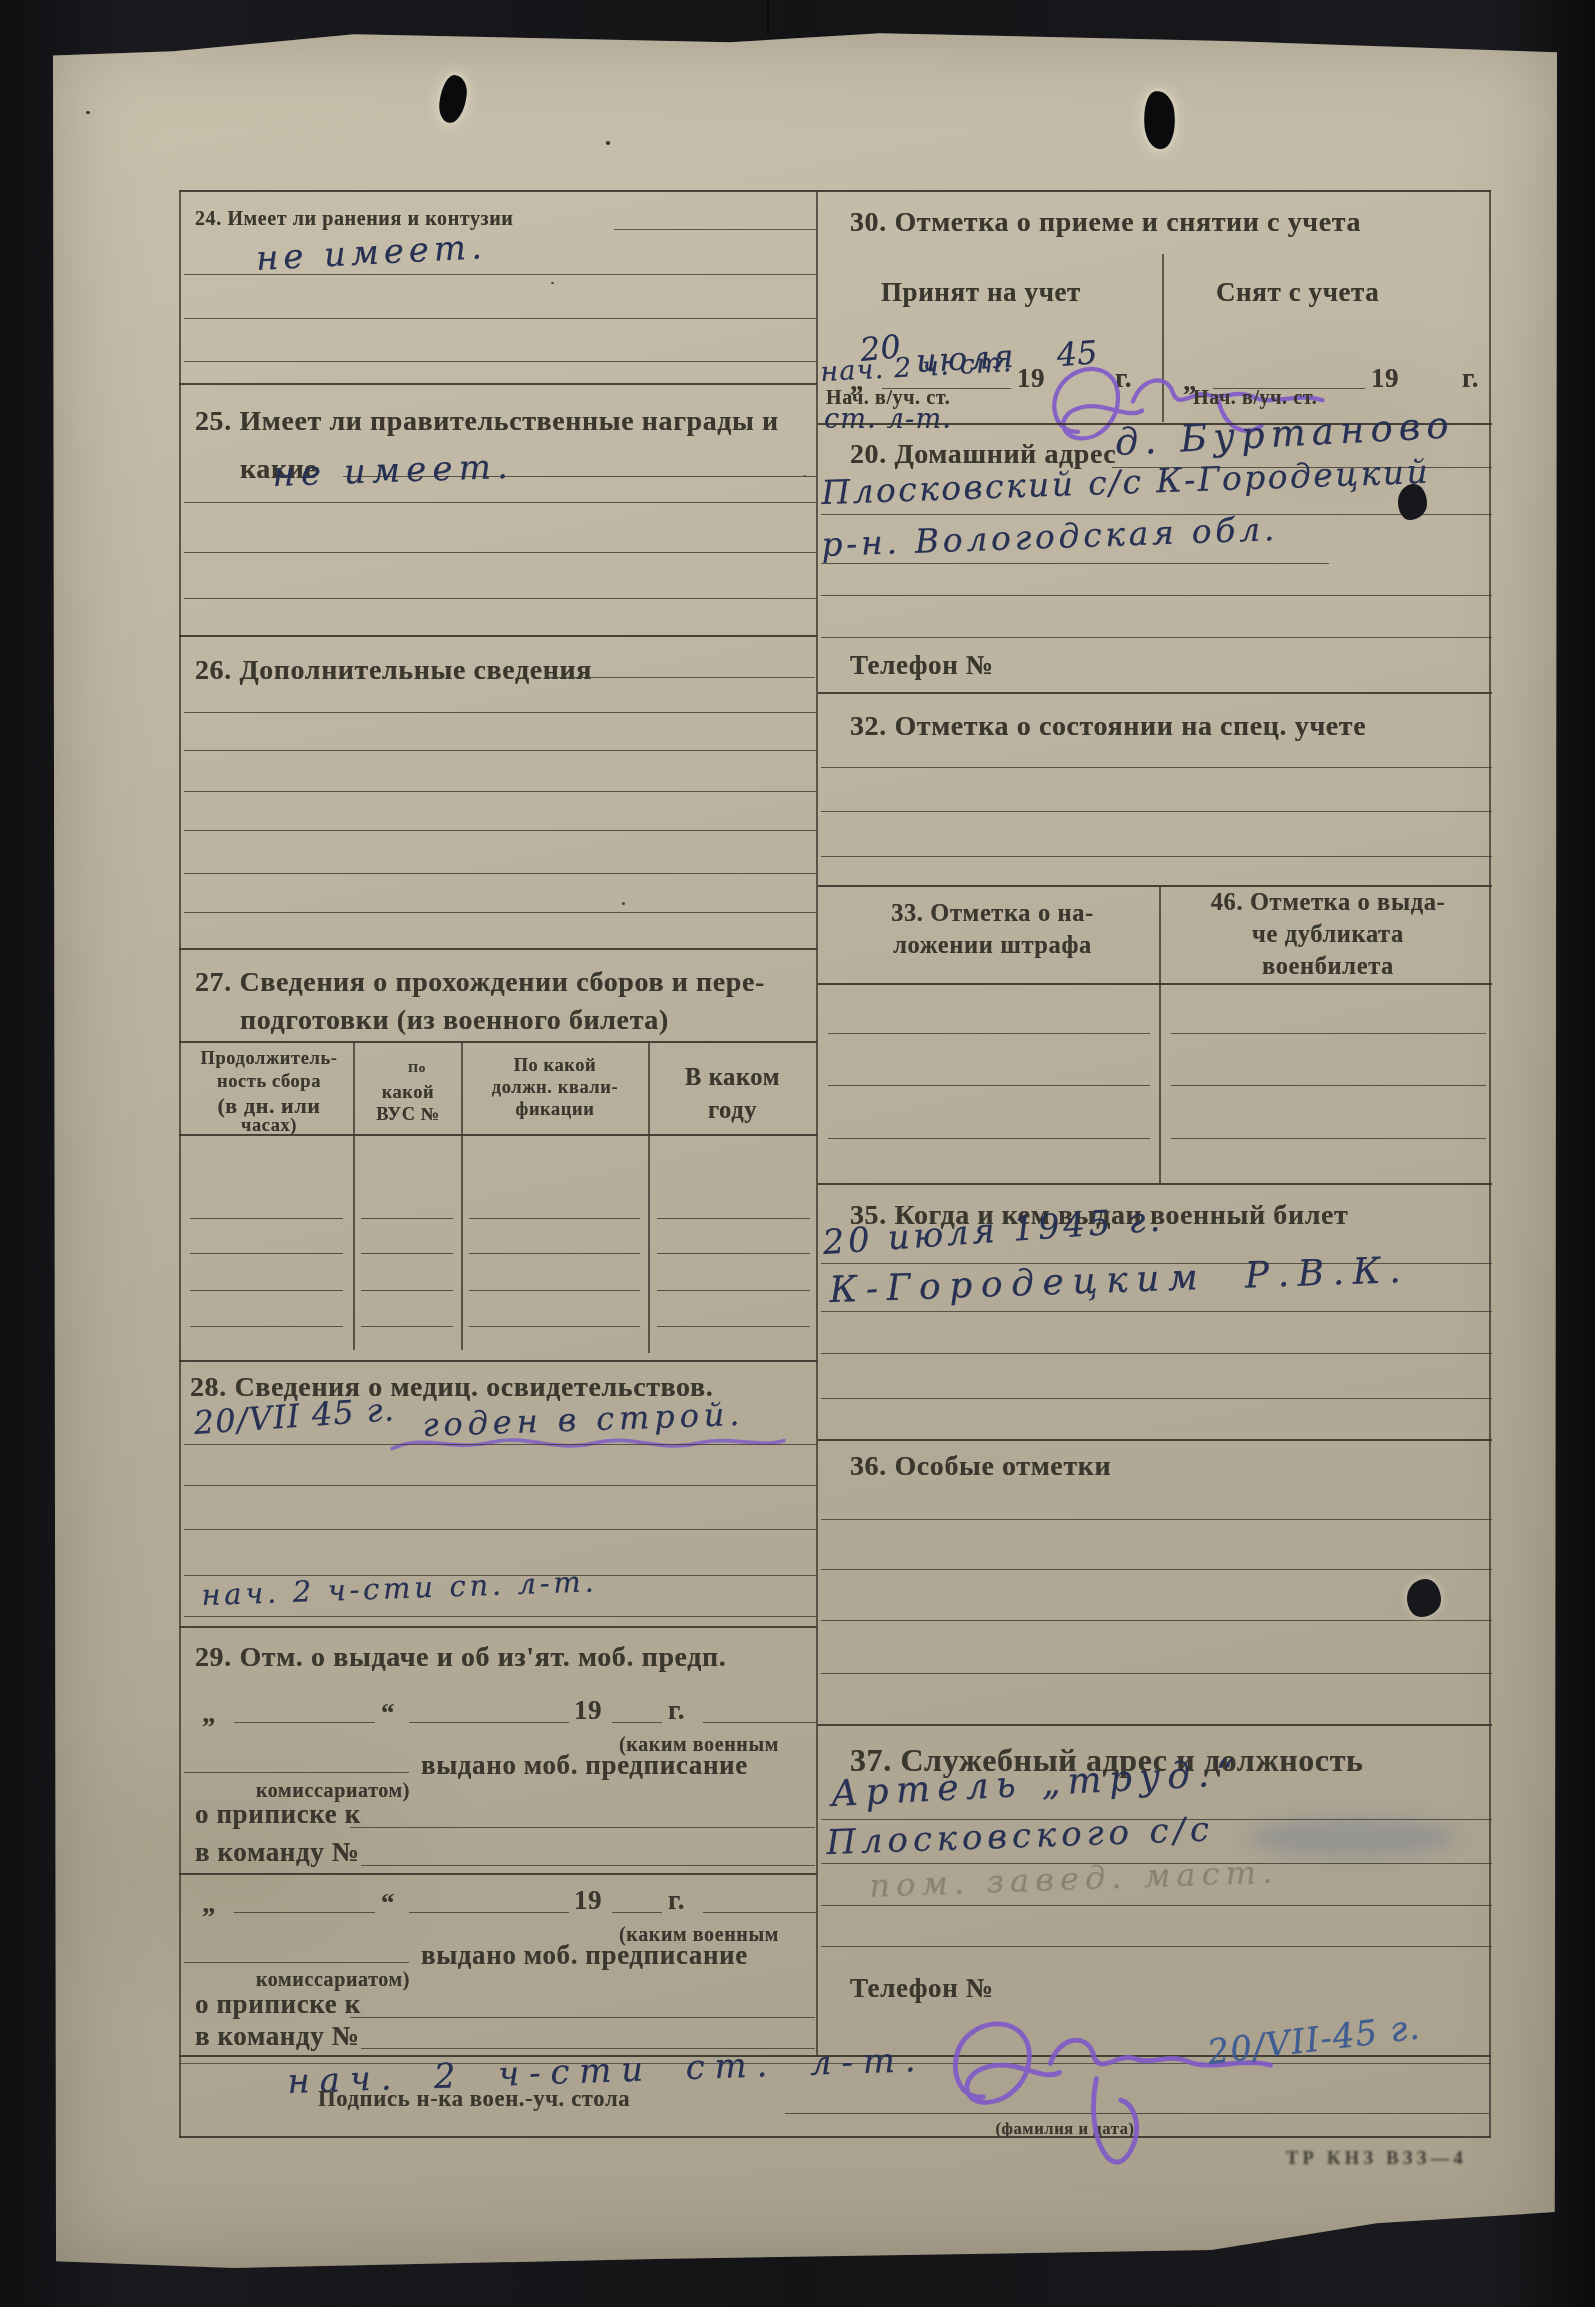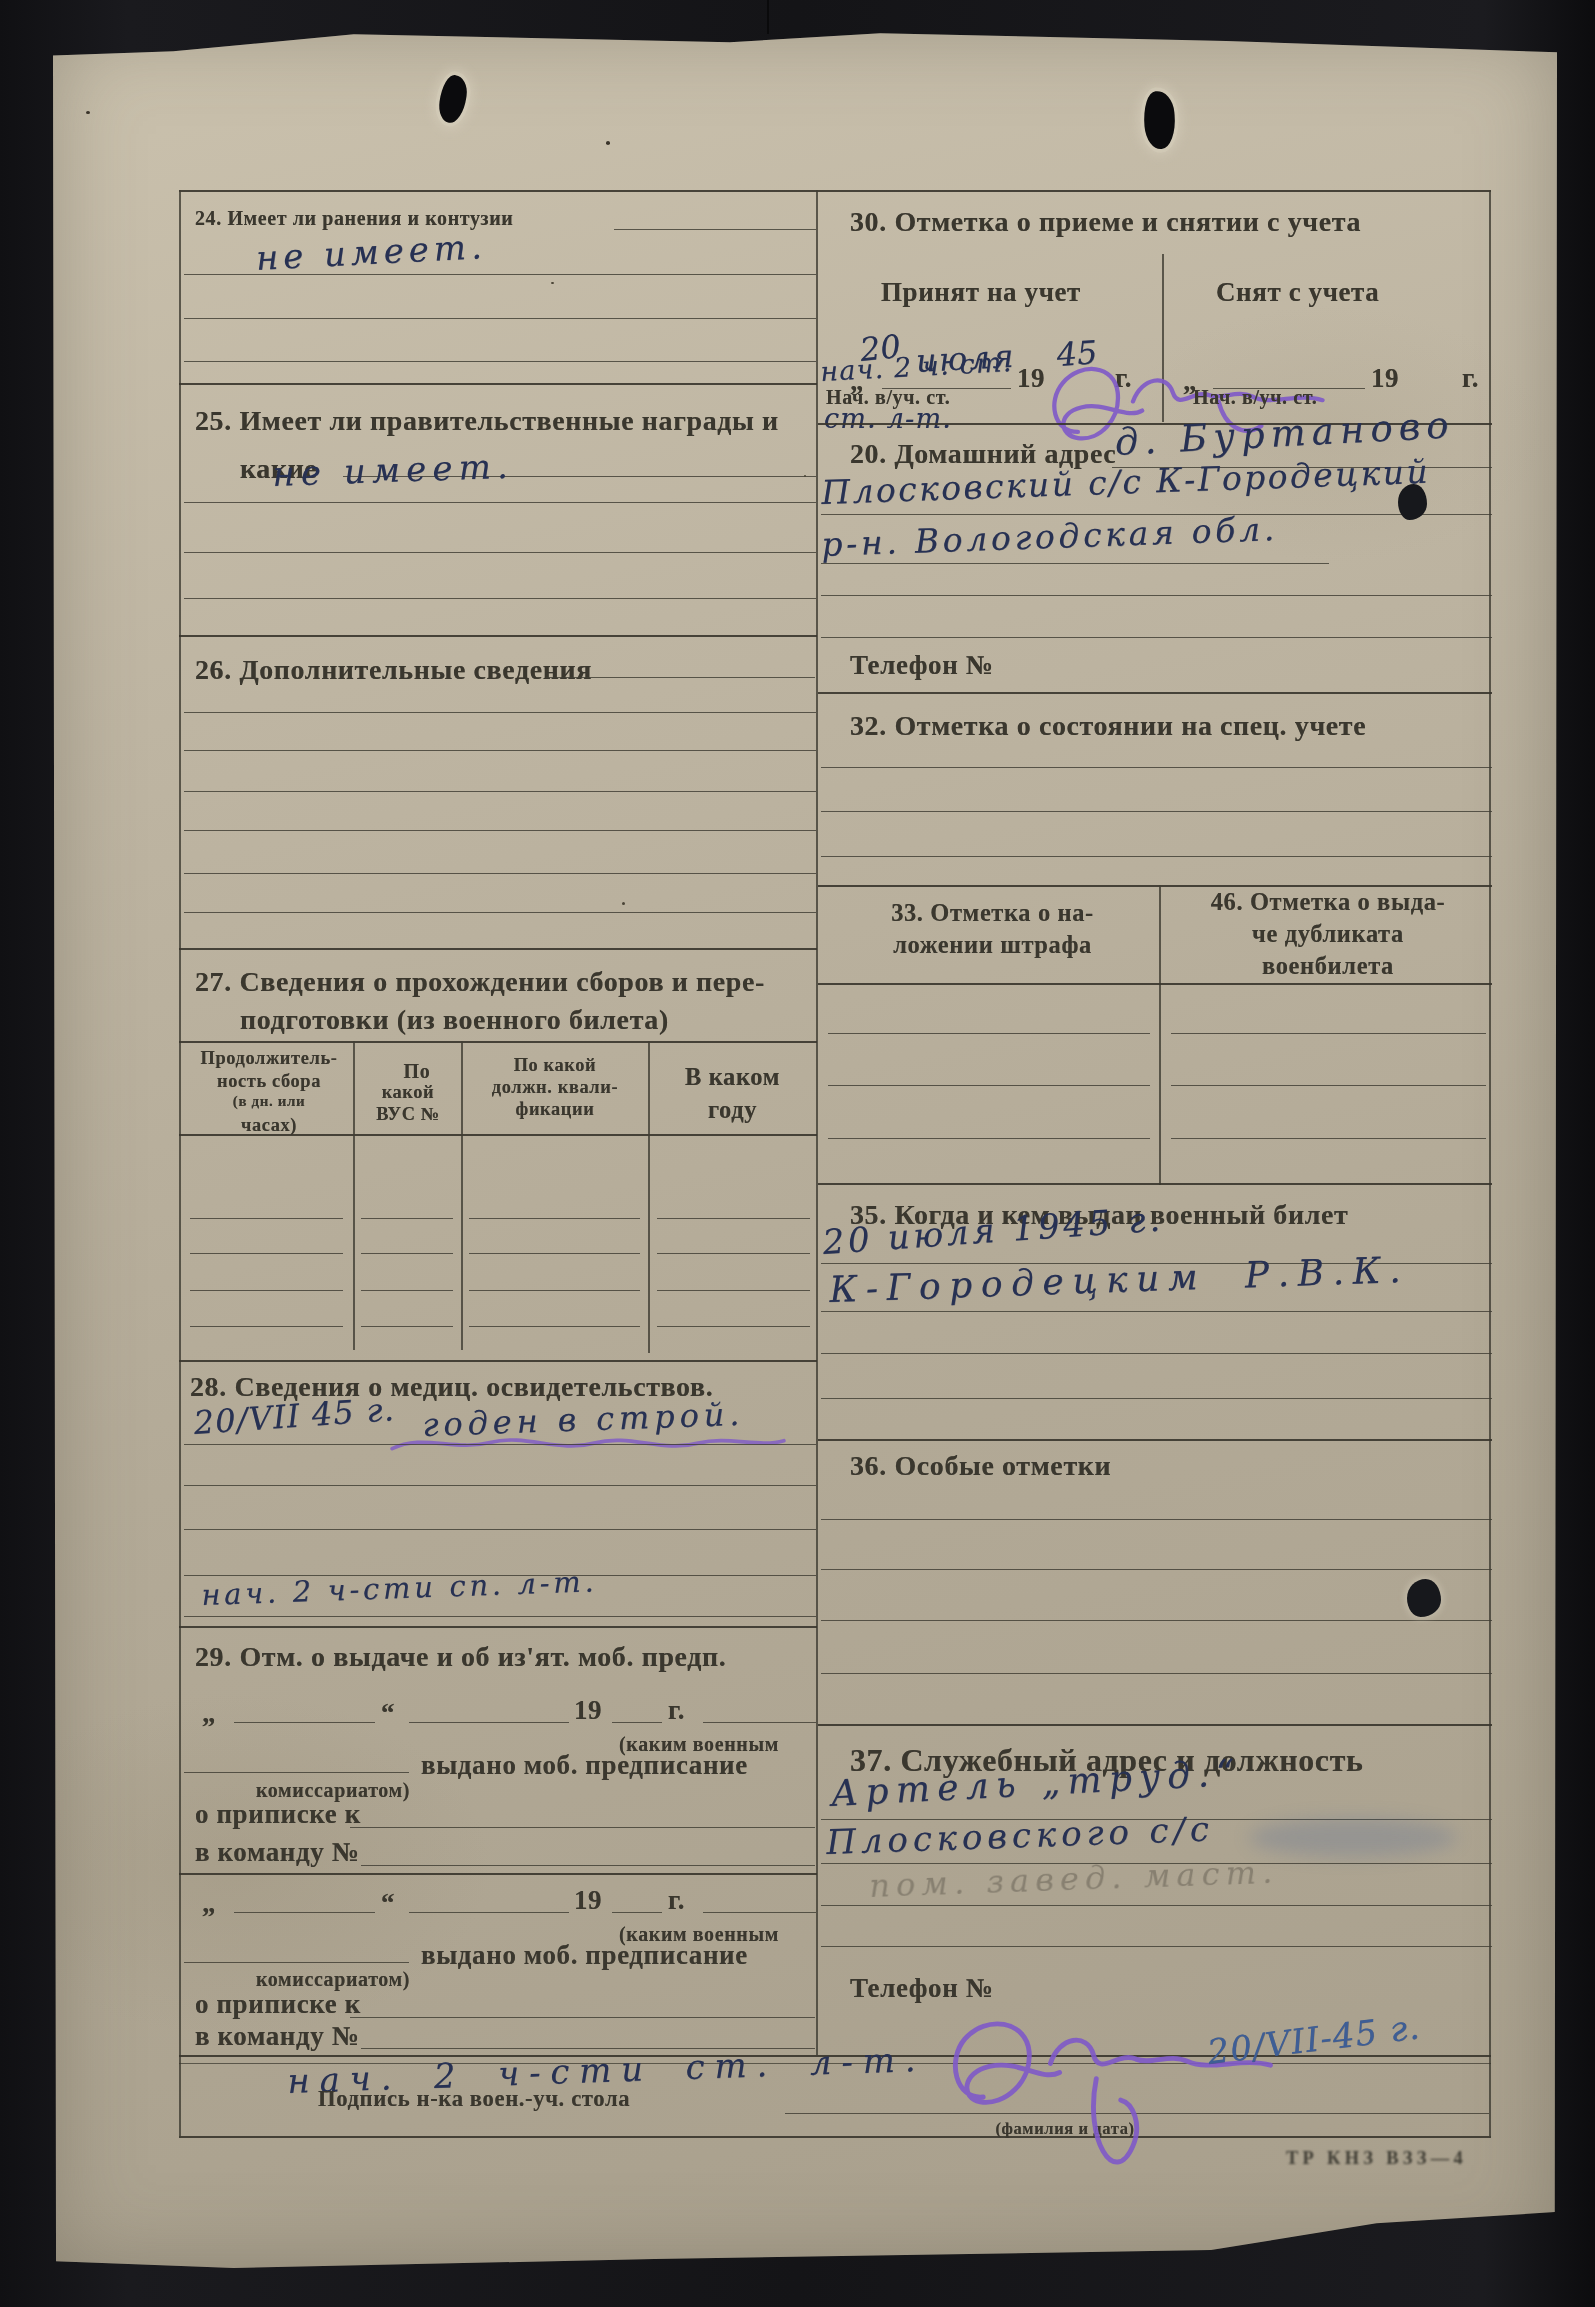--- a/index.html
+++ b/index.html
@@ -84,23 +84,23 @@
     <i class="L" style="left:184px;top:912px;width:632px"></i>
     <i class="T" style="left:179px;top:948px;width:638px"></i>
   </div>
 
   <div class="sec">
     <span class="P" style="left:195px;top:966px;font-size:28px">27. Сведения о прохождении сборов и пере-</span>
     <span class="P" style="left:240px;top:1004px;font-size:28px">подготовки (из военного билета)</span>
     <i class="T" style="left:179px;top:1041px;width:638px"></i>
     <span class="P C" style="left:184px;top:1048px;width:170px;font-size:18.4px">Продолжитель-</span>
     <span class="P C" style="left:184px;top:1071px;width:170px;font-size:18.4px">ность сбора</span>
-    <span class="P C" style="left:184px;top:1093px;width:170px;font-size:15px">(в дн. или</span>
+    <span class="P C" style="left:184px;top:1093px;width:170px;font-size:22px">(в дн. или</span>
     <span class="P C" style="left:184px;top:1115px;width:170px;font-size:18.4px">часах)</span>
-    <span class="P C" style="left:355px;top:1060px;width:124px;font-size:20px">По</span>
+    <span class="P C" style="left:355px;top:1060px;width:124px;font-size:13px">По</span>
     <span class="P C" style="left:355px;top:1082px;width:106px;font-size:18.4px">какой</span>
     <span class="P C" style="left:355px;top:1104px;width:106px;font-size:18.4px">ВУС №</span>
     <span class="P C" style="left:462px;top:1055px;width:186px;font-size:18.4px">По какой</span>
     <span class="P C" style="left:462px;top:1077px;width:186px;font-size:18.4px">должн. квали-</span>
     <span class="P C" style="left:462px;top:1099px;width:186px;font-size:18.4px">фикации</span>
     <span class="P C" style="left:649px;top:1063px;width:167px;font-size:24.5px">В каком</span>
     <span class="P C" style="left:649px;top:1096px;width:167px;font-size:24.5px">году</span>
     <i class="T" style="left:179px;top:1134px;width:638px"></i>
     <i class="V" style="left:353px;top:1041px;height:309px"></i>
     <i class="V" style="left:461px;top:1041px;height:309px"></i>

